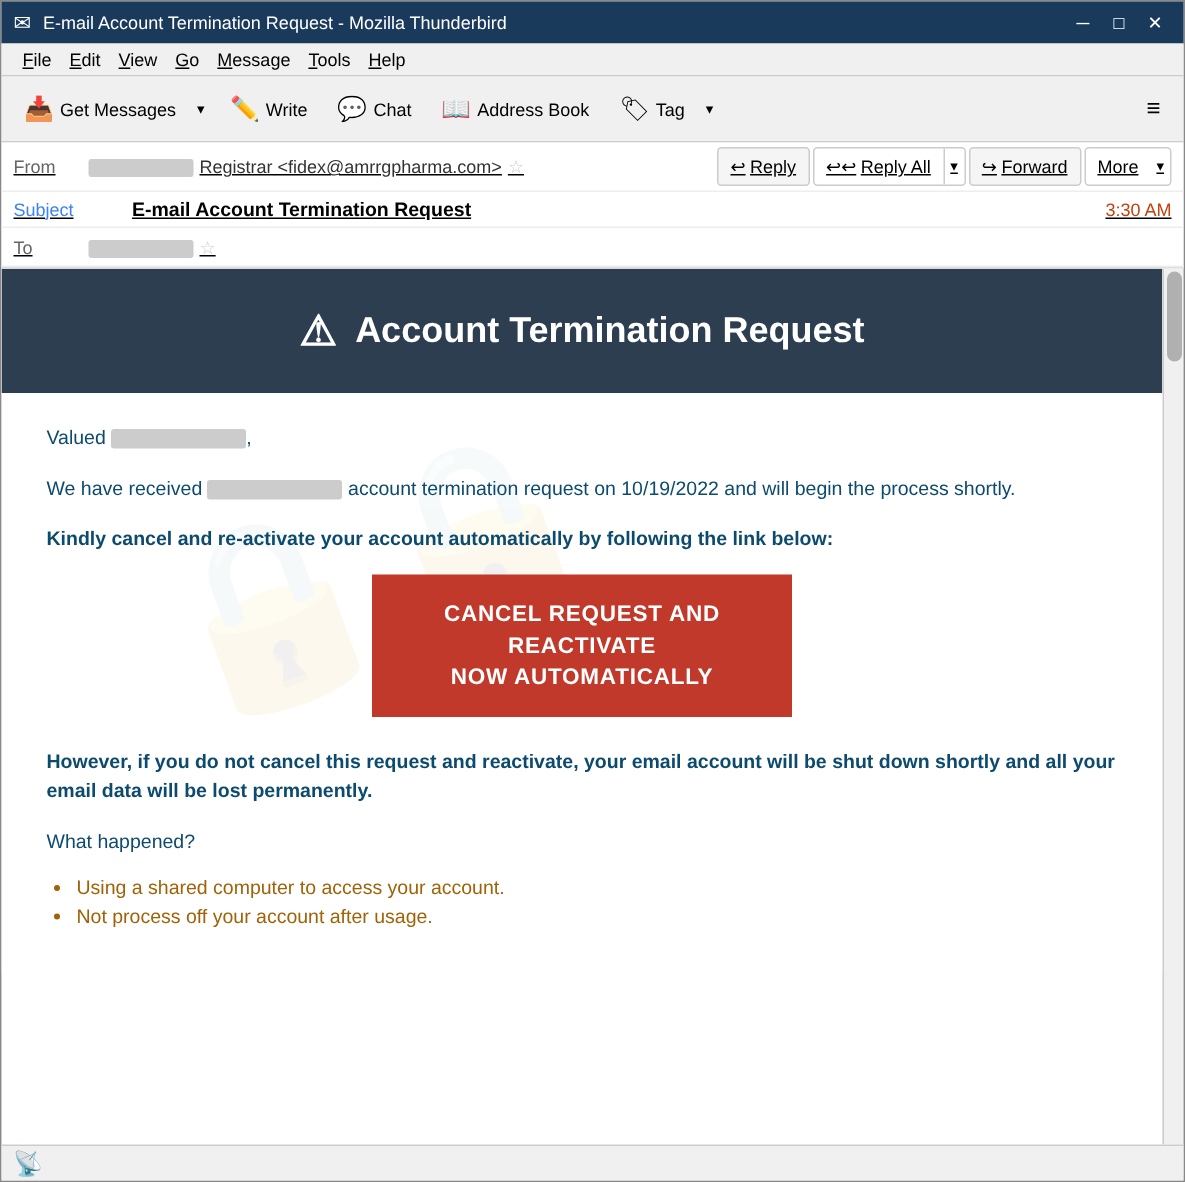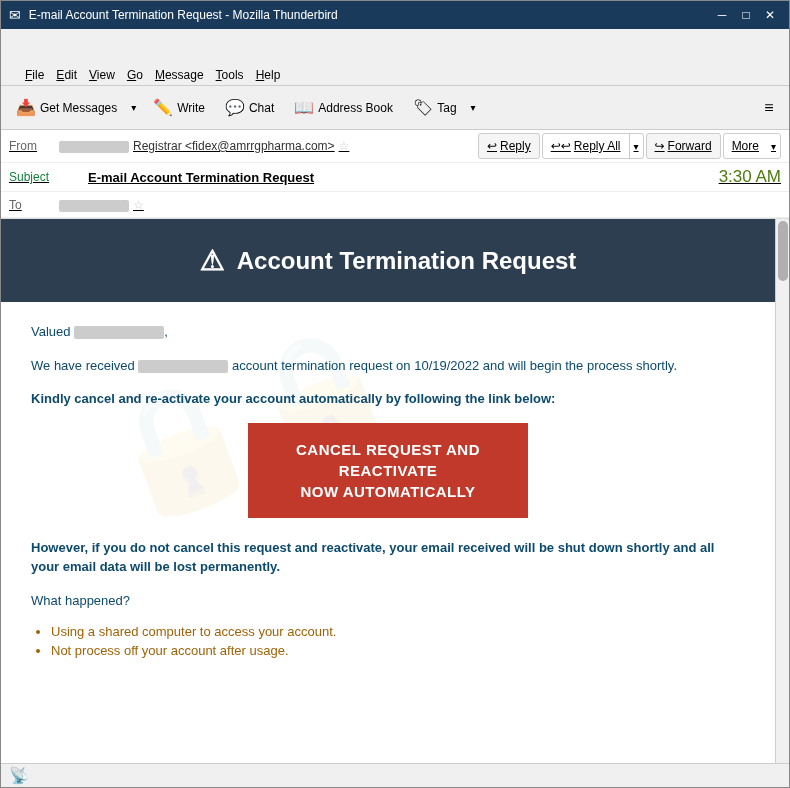--- a/index.html
+++ b/index.html
@@ -7,21 +7,21 @@
 
     
     .window { width: 790px; height: 788px; background: #f0f0f0; border: 1px solid #888; display: flex; flex-direction: column; }
     .title-bar { background: #1a3a5c; height: 28px; display: flex; align-items: center; padding: 0 8px; color: white; font-size: 12px; gap: 8px; }
     .title-bar-icon { font-size: 14px; }
     .title-bar-title { flex: 1; }
     .title-bar-controls { display: flex; gap: 2px; }
     .title-bar-btn { width: 22px; height: 18px; background: transparent; border: none; color: white; cursor: pointer; font-size: 12px; display: flex; align-items: center; justify-content: center; }
 
     
-    .menu-bar { background: #f0f0f0; height: 22px; display: flex; align-items: center; padding: 0 18px; border-bottom: 1px solid #ccc; margin-top: 35px; }
+    .menu-bar { background: #f0f0f0; height: 22px; display: flex; align-items: center; padding: 0 8px; border-bottom: 1px solid #ccc; }
     .menu-item { padding: 2px 6px; font-size: 12px; cursor: pointer; color: #000; }
     .menu-item u { text-decoration: underline; }
 
     
     .toolbar { background: #f0f0f0; height: 44px; display: flex; align-items: center; padding: 0 6px; border-bottom: 1px solid #ccc; gap: 2px; }
     .tb-btn { display: flex; align-items: center; gap: 4px; padding: 4px 8px; border: 1px solid transparent; border-radius: 3px; cursor: pointer; font-size: 12px; background: transparent; color: #000; height: 34px; }
     .tb-btn .icon { font-size: 16px; }
     .tb-dropdown { display: flex; align-items: center; }
     .tb-dropdown-arrow { width: 16px; height: 34px; border: 1px solid transparent; border-left: none; border-radius: 0 3px 3px 0; display: flex; align-items: center; justify-content: center; cursor: pointer; font-size: 10px; }
     .tb-spacer { flex: 1; }
@@ -32,23 +32,23 @@
     .header-row { display: flex; align-items: center; padding: 3px 8px; border-bottom: 1px solid #eee; min-height: 26px; }
     .header-label { color: #666; width: 50px; font-size: 12px; flex-shrink: 0; }
     .header-value { flex: 1; font-size: 12px; color: #333; display: flex; align-items: flex-end; gap: 4px; }
     .header-value .redacted { background: #ccc; height: 12px; width: 70px; border-radius: 2px; display: inline-block; }
     .header-actions { display: flex; align-items: center; gap: 2px; flex-shrink: 0; }
     .action-btn { display: flex; align-items: center; gap: 3px; padding: 3px 8px; border: 1px solid #ccc; border-radius: 3px; background: #f5f5f5; cursor: pointer; font-size: 12px; height: 26px; }
     .action-btn-split { display: flex; border: 1px solid #ccc; border-radius: 3px; height: 26px; }
     .action-btn-split .main { display: flex; align-items: center; gap: 3px; padding: 3px 8px; cursor: pointer; font-size: 12px; border-right: 1px solid #ccc; }
     .action-btn-split .arrow { display: flex; align-items: center; padding: 3px 4px; cursor: pointer; font-size: 10px; }
     .subject-row { display: flex; align-items: center; padding: 4px 8px; border-bottom: 1px solid #eee; }
-    .subject-label { color: #15803d; width: 50px; font-size: 12px; }
+    .subject-label { color: #3b82f6; width: 50px; font-size: 12px; }
     .subject-value { flex: 1; font-weight: bold; font-size: 13px; padding-left: 29px; }
-    .subject-time { font-size: 17px; color: #4d7c0f; }
+    .subject-time { font-size: 12px; color: #c2410c; }
     .star-icon { color: #ccc; cursor: pointer; font-size: 12px; }
 
     
     .email-content-wrapper { flex: 1; overflow: hidden; display: flex; position: relative; }
     .email-content { flex: 1; overflow-y: auto; background: #fff; }
     .scrollbar-track { width: 14px; background: #f0f0f0; border-left: 1px solid #ccc; display: flex; flex-direction: column; align-items: center; }
     .scrollbar-thumb { width: 10px; background: #b0b0b0; border-radius: 5px; margin-top: 2px; height: 60px; }
 
     
     .email-body { background: #fff; }
@@ -196,21 +196,21 @@
               <span class="redacted-inline"></span>
               <span>account termination request on 10/19/2022 and will begin the process shortly.</span>
             </p>
             <p class="bold">Kindly cancel and re-activate your account automatically by following the link below:</p>
 
             <button class="cta-btn">
               <span>CANCEL REQUEST AND REACTIVATE</span><br>
               <span>NOW AUTOMATICALLY</span>
             </button>
 
-            <p class="warning-text">However, if you do not cancel this request and reactivate, your email received will be shut down shortly and all your email data will be lost permanently.</p>
+            <p class="warning-text">However, if you do not cancel this request and reactivate, your email account will be shut down shortly and all your email data will be lost permanently.</p>
             <p class="what-happened">What happened?</p>
             <ul class="bullet-list">
               <li>Using a shared computer to access your account.</li>
               <li>Not process off your account after usage.</li>
             </ul>
           </div>
         </div>
       </div>
     </div>
 

